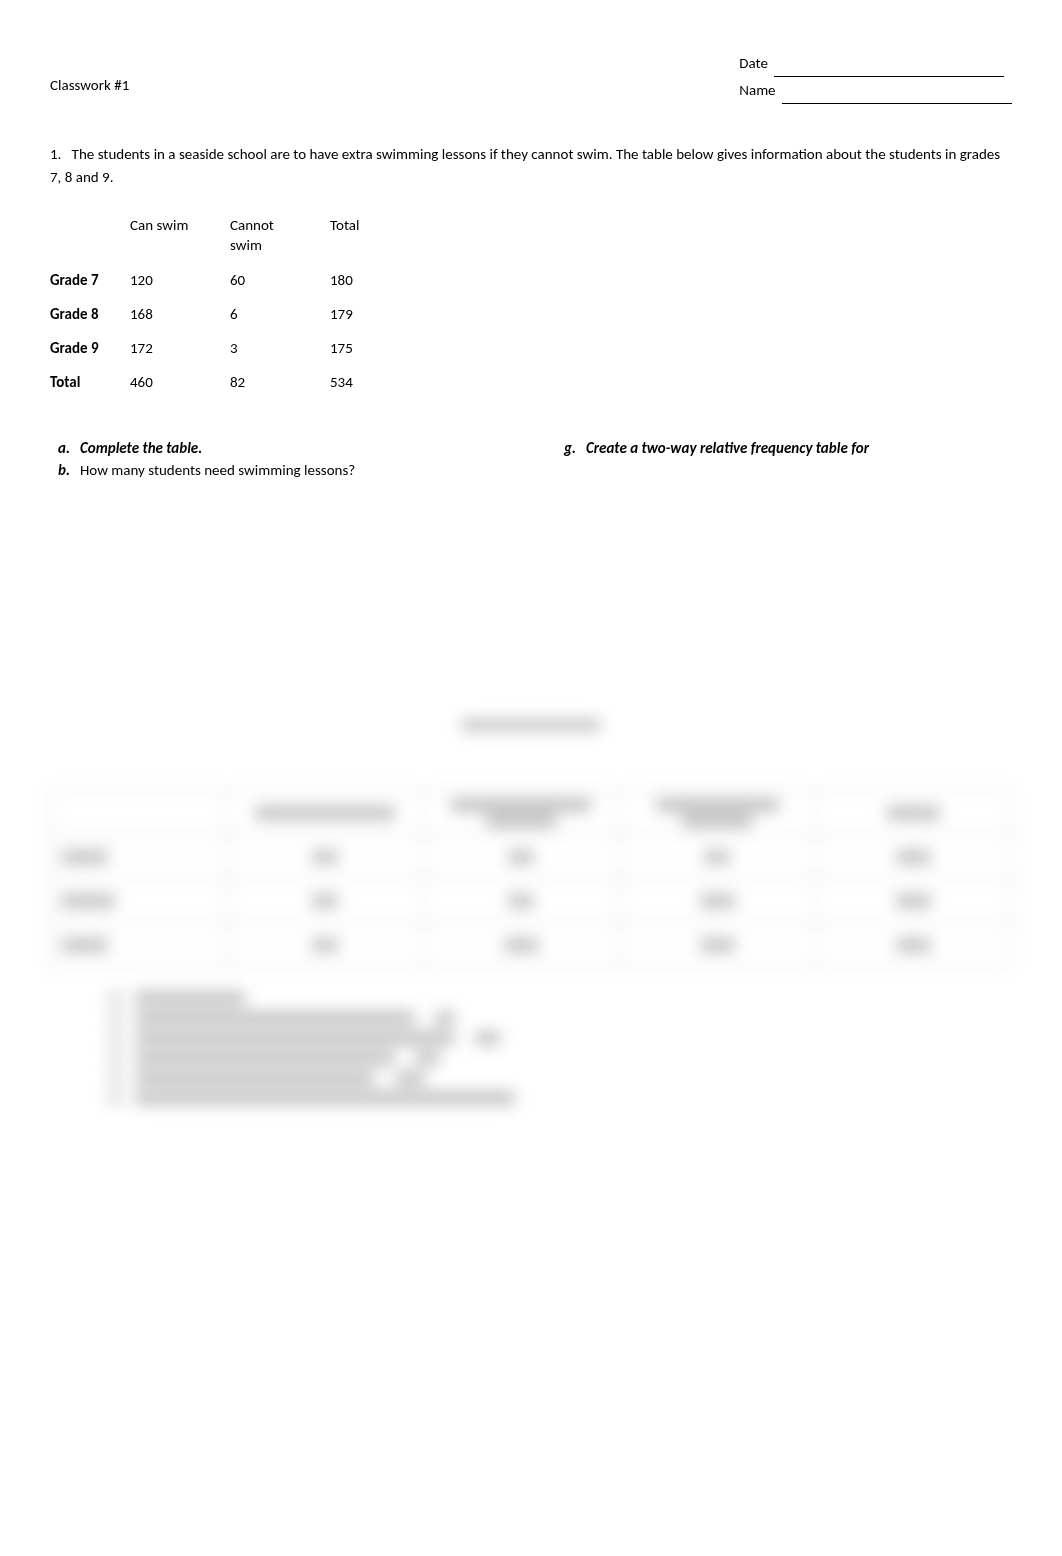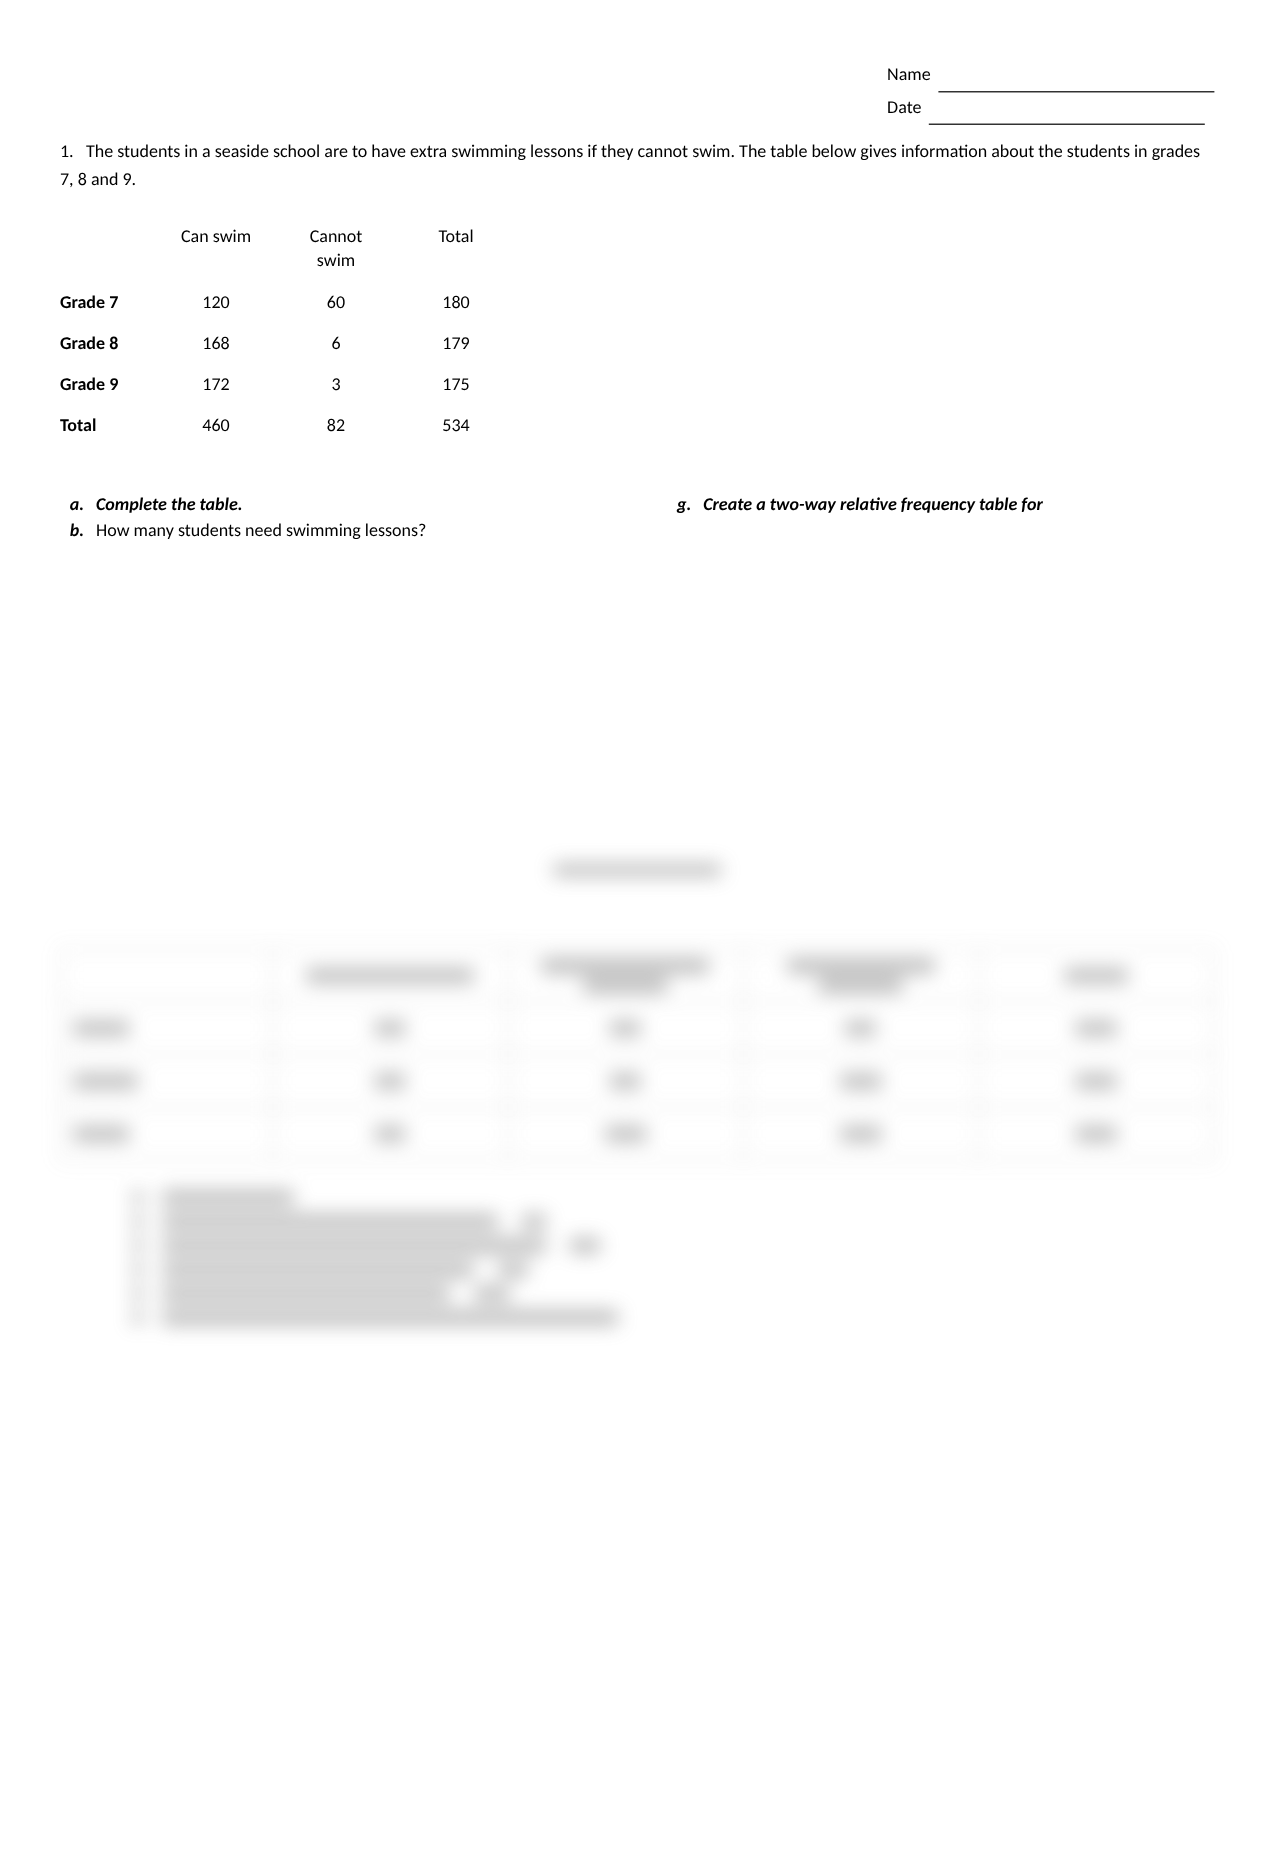--- a/index.html
+++ b/index.html
@@ -41,21 +41,21 @@
     .question {
       margin-top: 44px;
       line-height: 1.5;
     }
     .freq-table {
       margin-top: 20px;
       border-collapse: collapse;
     }
     .freq-table td, .freq-table th {
       padding: 8px 0;
-      text-align: center;
+      text-align: left;
       font-weight: normal;
       width: 100px;
     }
     .freq-table .row-header {
       text-align: left;
       width: 80px;
       font-weight: bold;
     }
     .freq-table thead th {
       vertical-align: top;
@@ -141,29 +141,30 @@
       background: #888;
       border-radius: 3px;
     }
   </style>
 </head>
 <body>
 
 <div class="header-area">
   <div class="name-date">
     <div>
+      <span>Date</span>
+      <span class="line"></span>
+    </div>
+    <div>
       <span>Name</span>
       <span class="line"></span>
     </div>
-    <div>
-      <span>Date</span>
-      <span class="line"></span>
-    </div>
   </div>
   <div class="title-block">
+    <div>Classwork #1</div>
   </div>
 </div>
 
 <div class="question">
   <span>1.</span>
   <span>&nbsp;</span>
   <span>The students in a seaside school are to have extra swimming lessons if they cannot swim. The table below gives information about the students in grades 7, 8 and 9.</span>
 </div>
 
 <table class="freq-table">

